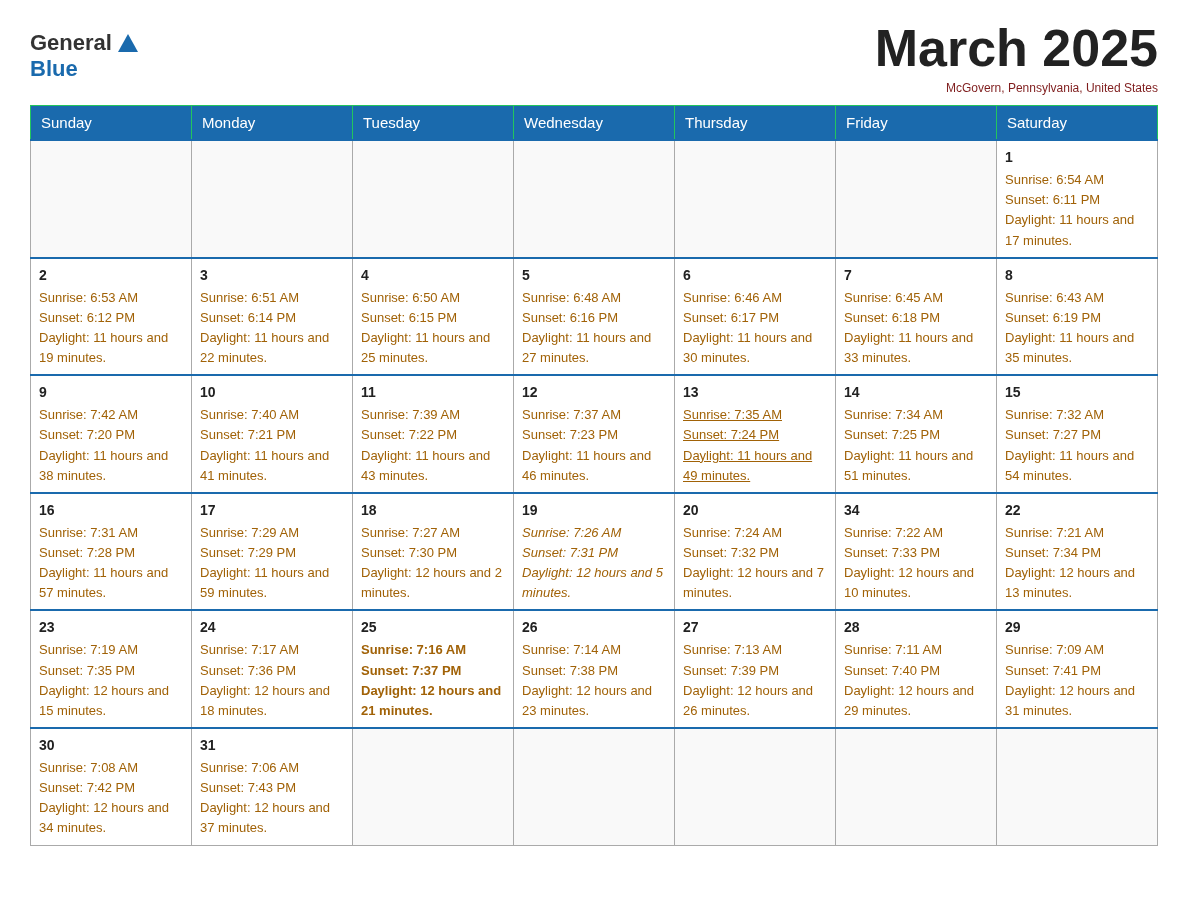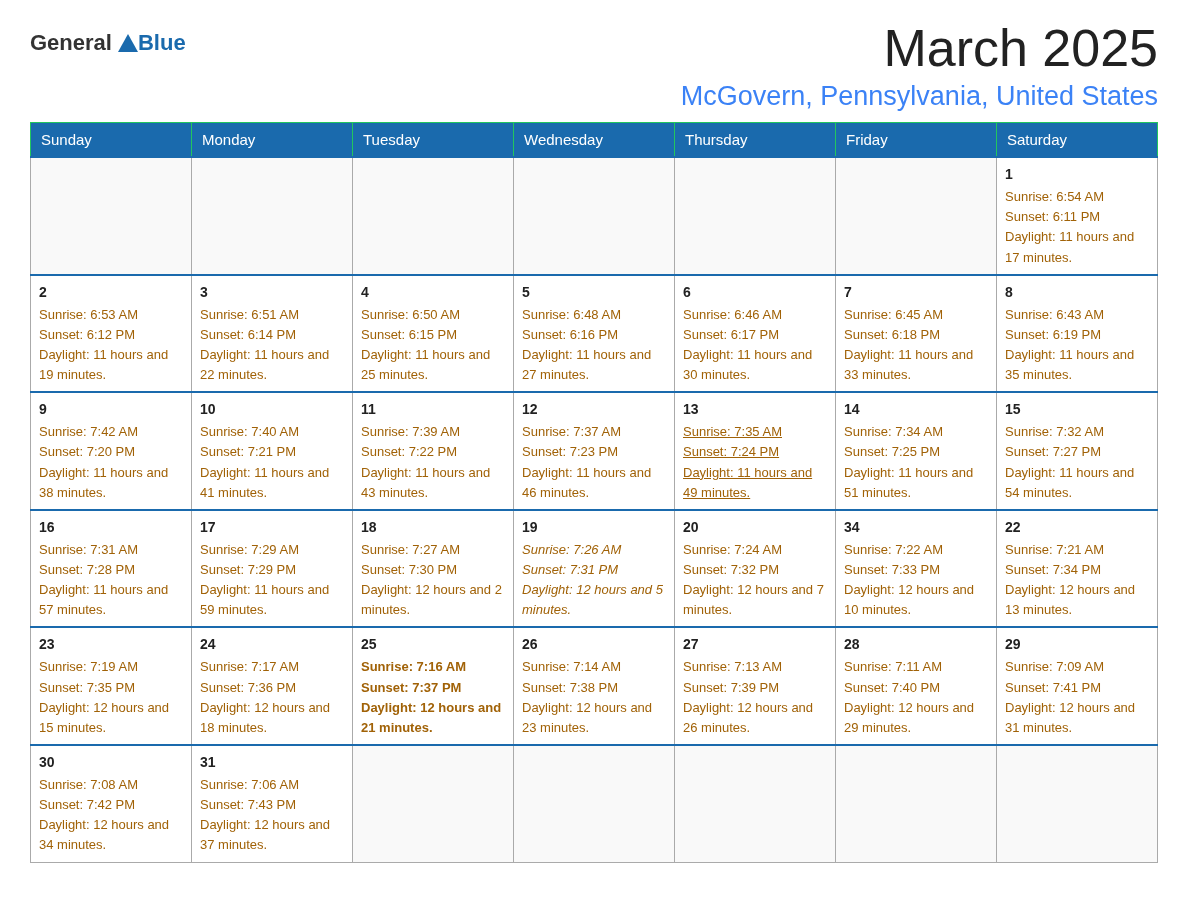--- a/index.html
+++ b/index.html
@@ -11,20 +11,21 @@
       padding: 20px 30px;
     }
     .header {
       display: flex;
       justify-content: space-between;
       align-items: flex-start;
       margin-bottom: 10px;
     }
     .logo {
       display: flex;
+      flex-direction: column;
       align-items: flex-start;
       padding-top: 10px;
     }
     .logo-general {
       font-size: 22px;
       font-weight: bold;
       color: #333;
       display: flex;
       align-items: center;
       gap: 2px;
@@ -41,27 +42,27 @@
     .logo-blue {
       font-size: 22px;
       font-weight: bold;
       color: #1a6aad;
     }
     .title-block {
       text-align: right;
     }
     .month-title {
       font-size: 52px;
-      font-weight: normal;
+      font-weight: bold;
       color: #222;
       line-height: 1.1;
     }
     .location {
-      font-size: 27px;
-      color: #3b82f6;
+      font-size: 12px;
+      color: #7f1d1d;
       margin-top: 4px;
       text-align: right;
     }
     .calendar {
       width: 100%;
       border-collapse: collapse;
       margin-top: 8px;
     }
     .calendar th {
       background: #1a6aad;

